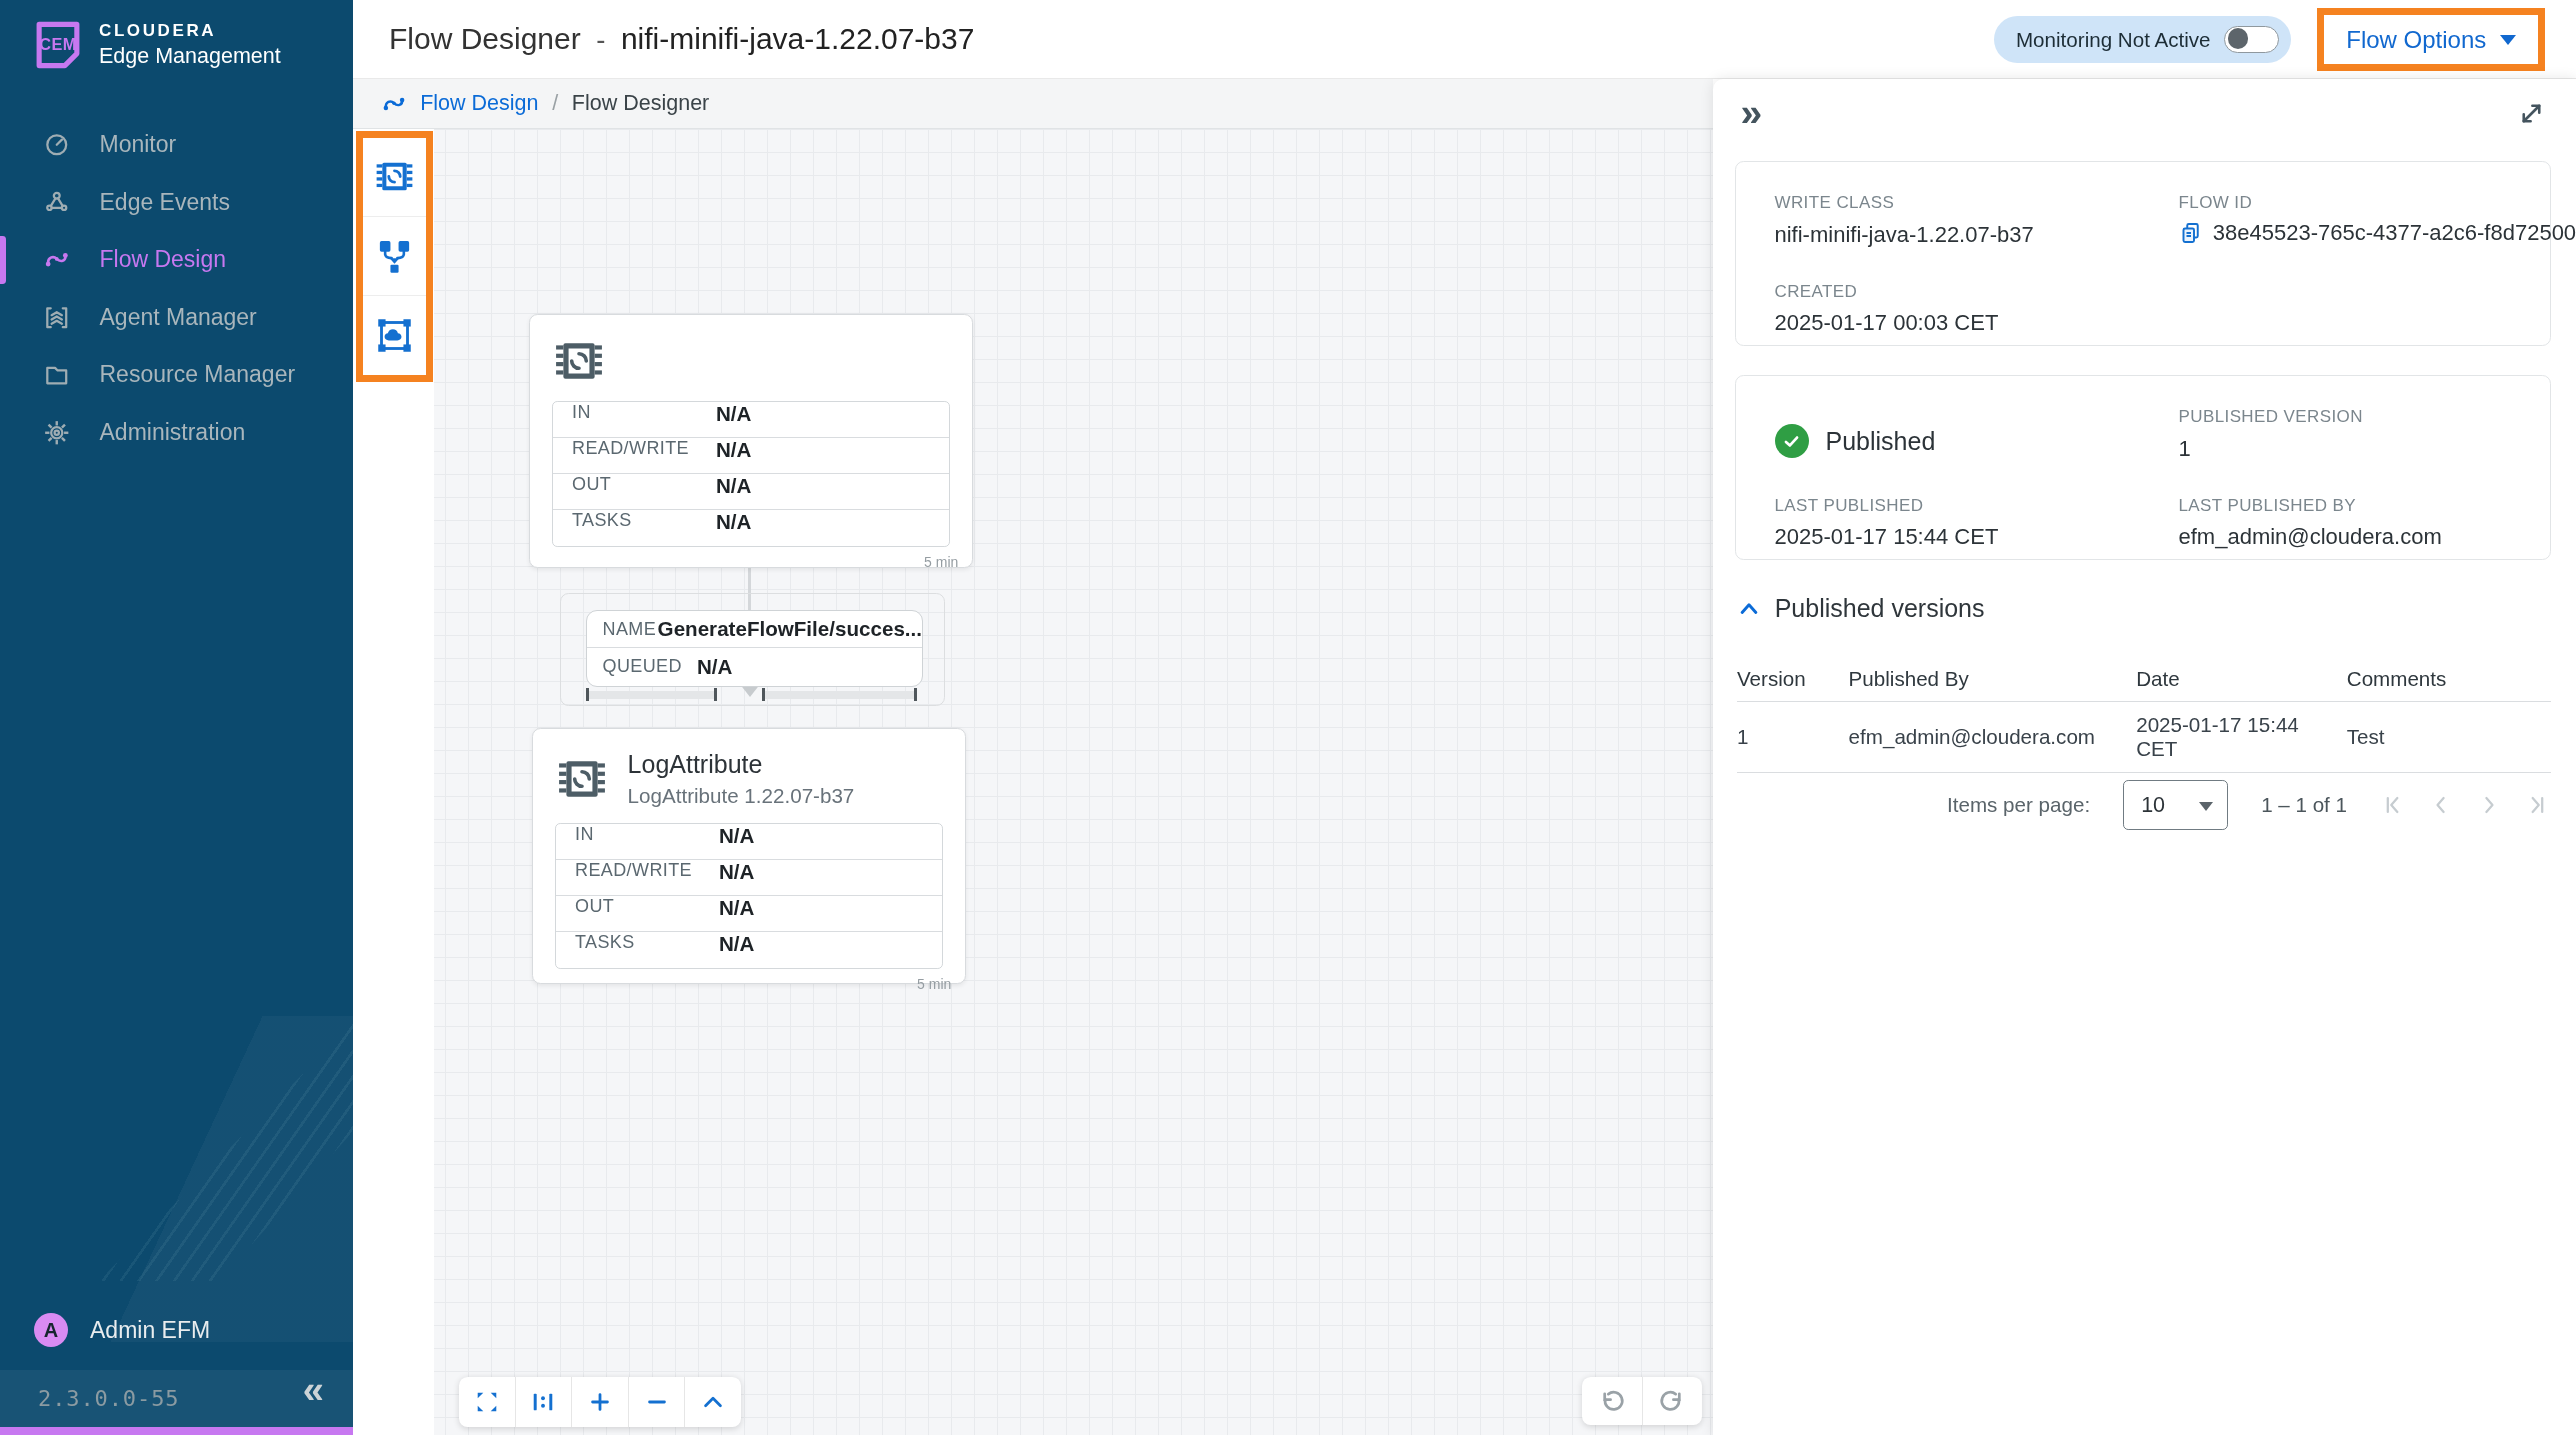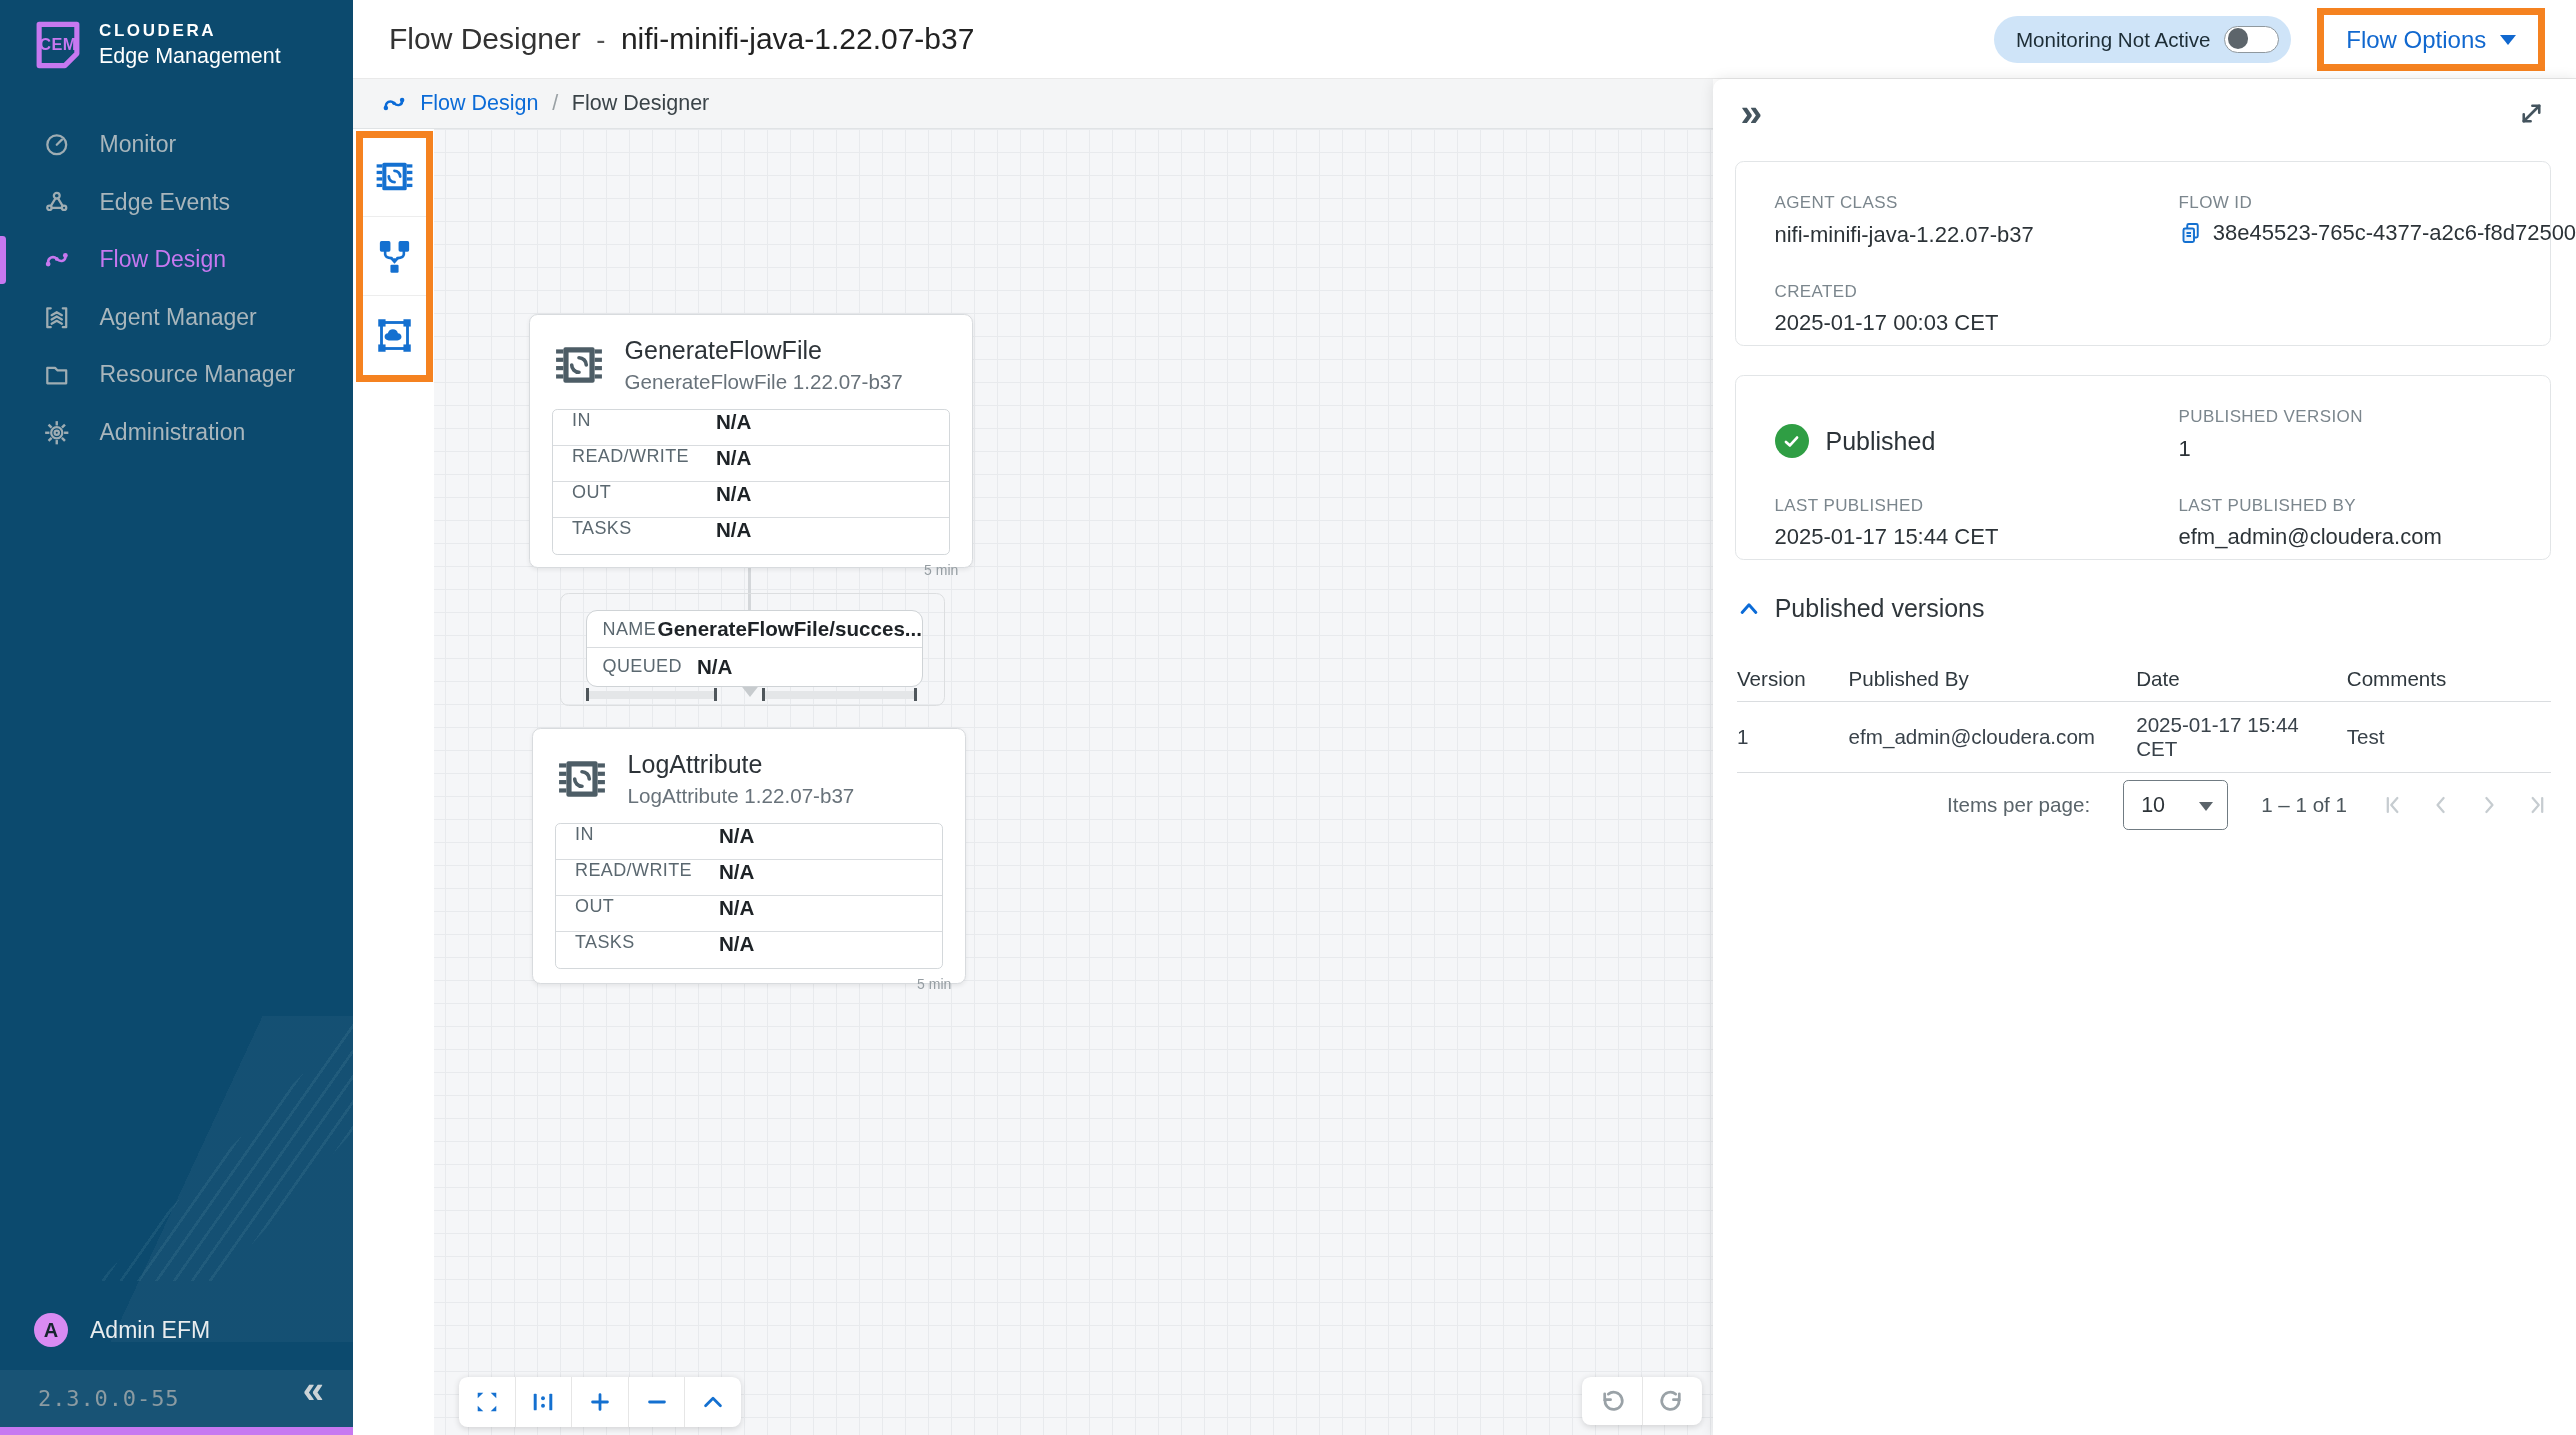--- a/index.html
+++ b/index.html
@@ -372,24 +372,20 @@
             <rect x="2" y="33" width="7" height="4"></rect>
             <rect x="39" y="9" width="7" height="4"></rect>
             <rect x="39" y="17" width="7" height="4"></rect>
             <rect x="39" y="25" width="7" height="4"></rect>
             <rect x="39" y="33" width="7" height="4"></rect>
           </g>
           <rect x="14" y="12" width="20" height="24" fill="#fff"></rect>
           <path d="M24 17 a7 7 0 0 1 7 7" stroke="#4d5d66" stroke-width="3.5" fill="none" stroke-linecap="round"></path>
           <path d="M24 31 a7 7 0 0 1 -7 -7" stroke="#4d5d66" stroke-width="3.5" fill="none" stroke-linecap="round"></path>
         </svg>
-      <div>
-        <div class="proc-name">GenerateFlowFile</div>
-        <div class="proc-type">GenerateFlowFile 1.22.07-b37</div>
-      </div>
     </div>
     <div class="proc-stats">
       <div class="stat-row">
           <span class="stat-label">IN</span>
           <span class="stat-value">N/A</span>
         </div>
       <div class="stat-row">
           <span class="stat-label">READ/WRITE</span>
           <span class="stat-value">N/A</span>
         </div>
@@ -522,21 +518,21 @@
   <span class="panel-expand">
     <svg viewBox="0 0 36 36" fill="none" stroke="#44545e" stroke-width="3" stroke-linecap="round" stroke-linejoin="round">
         <path d="M9 27 L27 9"></path>
         <path d="M19 9 H27 V17"></path>
         <path d="M17 27 H9 V19"></path>
       </svg>
   </span>
 
   <div class="info-card card-details">
     <div>
-      <div class="f-label">AGENT CLASS</div>
+      <div class="f-label">WRITE CLASS</div>
       <div class="f-value">nifi-minifi-java-1.22.07-b37</div>
     </div>
     <div>
       <div class="f-label">FLOW ID</div>
       <div class="flowid-row">
         <svg viewBox="0 0 32 32" fill="none" stroke="#1470d0" stroke-width="2.6" stroke-linejoin="round">
             <rect x="11" y="4" width="14" height="18" rx="2"></rect>
             <rect x="6" y="10" width="14" height="18" rx="2" fill="#eaf3fd"></rect>
             <path d="M10 16 h6 M10 20 h6"></path>
           </svg>

